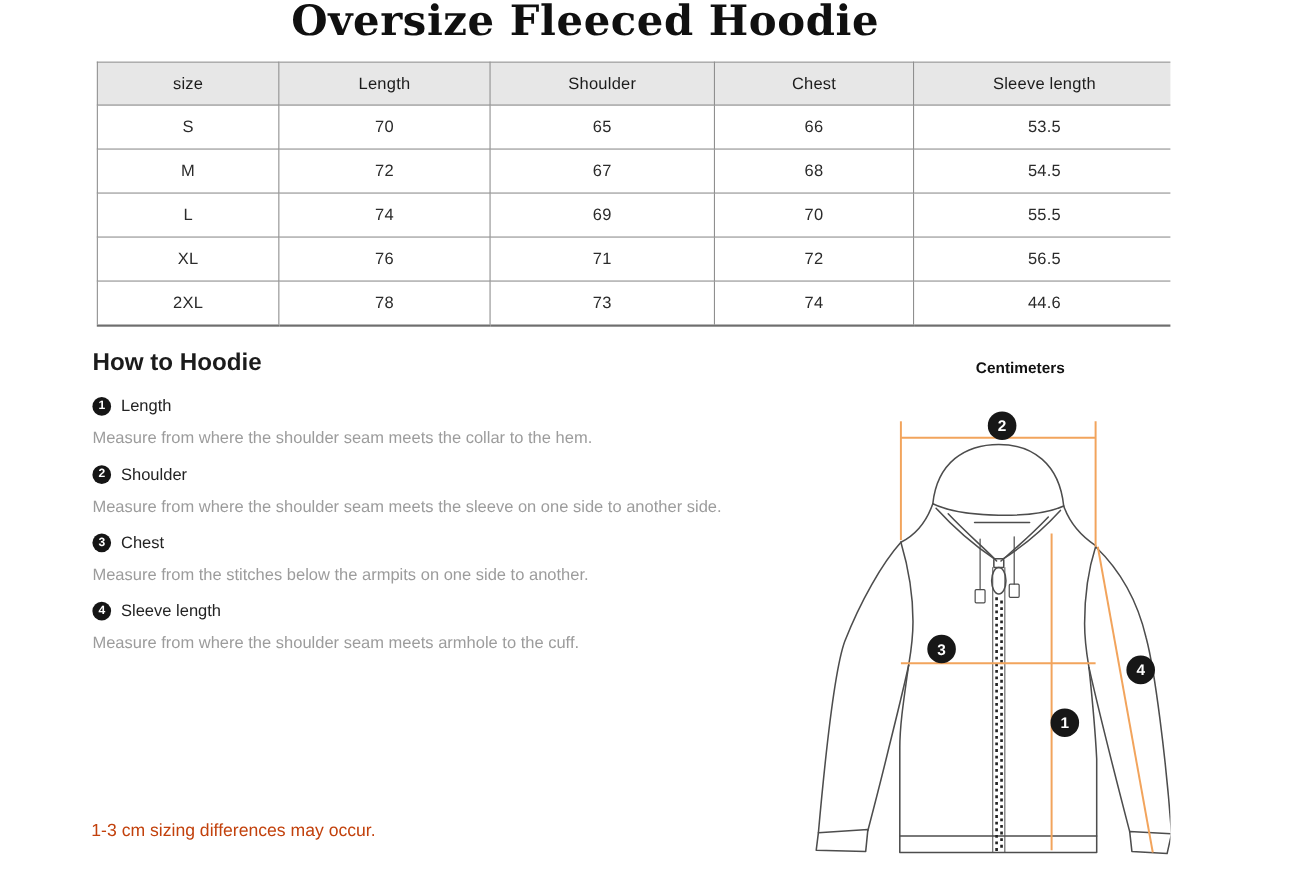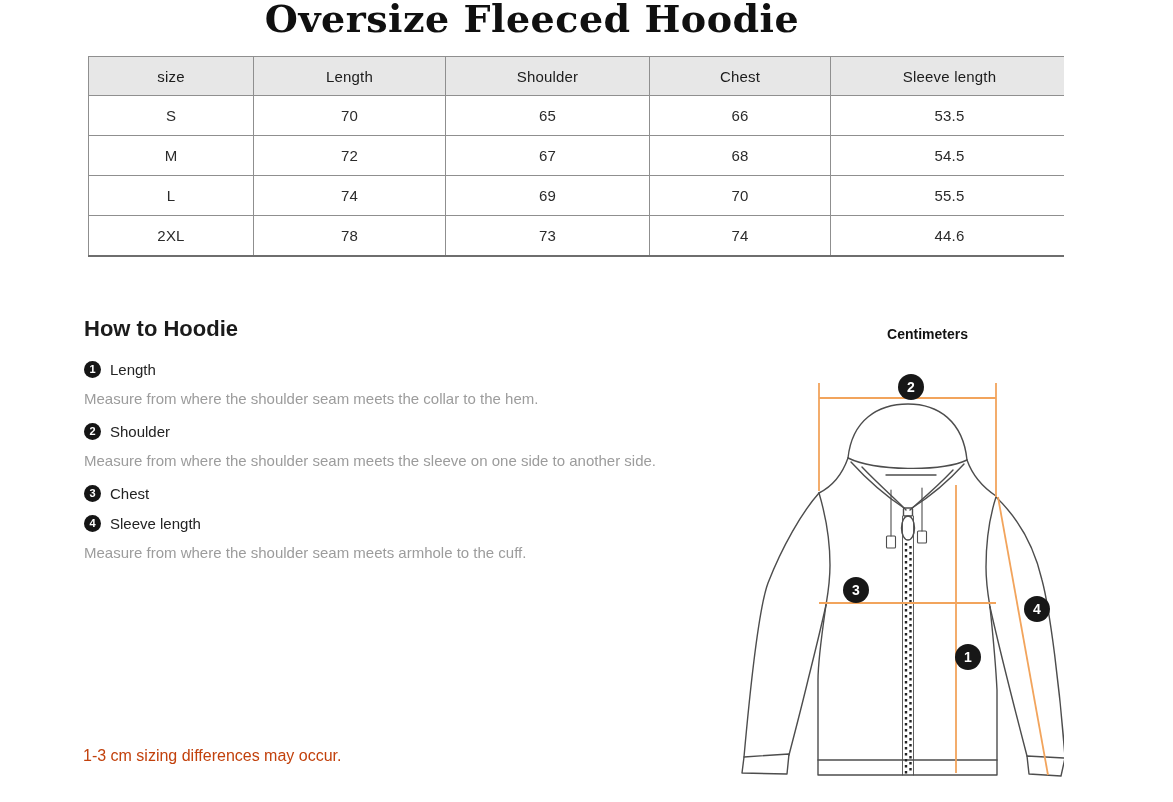--- a/index.html
+++ b/index.html
@@ -85,20 +85,27 @@
         <td>54.5</td>
       </tr>
       <tr>
         <td>L</td>
         <td>74</td>
         <td>69</td>
         <td>70</td>
         <td>55.5</td>
       </tr>
       <tr>
+        <td>XL</td>
+        <td>76</td>
+        <td>71</td>
+        <td>72</td>
+        <td>56.5</td>
+      </tr>
+      <tr>
         <td>2XL</td>
         <td>78</td>
         <td>73</td>
         <td>74</td>
         <td>44.6</td>
       </tr>
     </tbody>
   </table>
 
   <h2 class="how-heading">How to Hoodie</h2>
@@ -117,20 +124,21 @@
         <span class="num-badge">2</span>
         <span class="measure-label">Shoulder</span>
       </div>
       <p class="measure-desc">Measure from where the shoulder seam meets the sleeve on one side to another side.</p>
     </div>
     <div class="measure-item">
       <div class="measure-item-head">
         <span class="num-badge">3</span>
         <span class="measure-label">Chest</span>
       </div>
+      <p class="measure-desc">Measure from the stitches below the armpits on one side to another.</p>
     </div>
     <div class="measure-item">
       <div class="measure-item-head">
         <span class="num-badge">4</span>
         <span class="measure-label">Sleeve length</span>
       </div>
       <p class="measure-desc">Measure from where the shoulder seam meets armhole to the cuff.</p>
     </div>
   </div>
 

